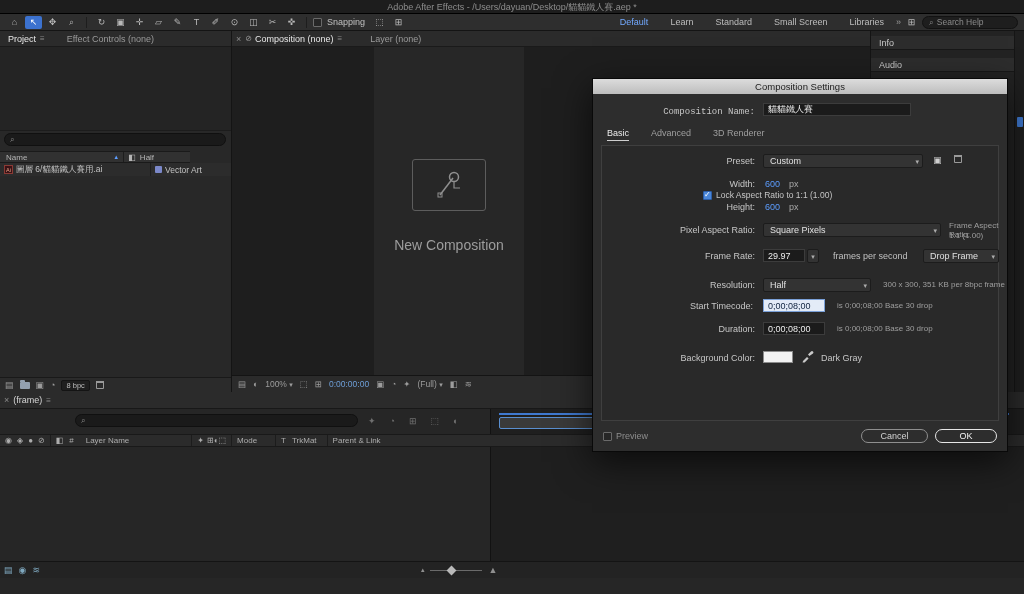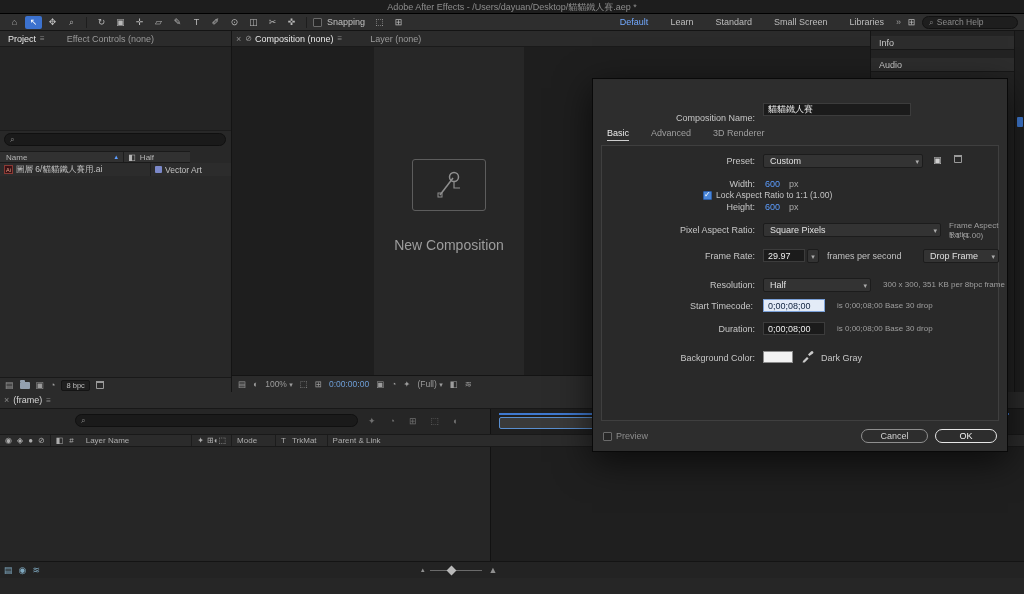--- a/index.html
+++ b/index.html
@@ -398,22 +398,25 @@
       <span style="color:#8f8f8f; font-size:7px">▴</span>
       <span class="zoom-track">
         <span class="zoom-handle"></span>
       </span>
       <span style="color:#8f8f8f; font-size:9px">▲</span>
       <span style="flex:1.4"></span>
     </div>
   </div>
 
   <div class="abs dialog">
-
-    <span class="dlg-label" style="left:2px; top:34px;">Composition Name:</span>
+    <div class="abs dlg-title">
+      <span>Composition Settings</span>
+    </div>
+
+    <span class="dlg-label" style="left:2px; top:28px;font-family:Liberation Mono, monospace;">Composition Name:</span>
     <input class="field" style="left: 170px; top: 24px; width: 148px;" value="貓貓鐵人賽">
 
     <div class="dlg-tabs">
       <span class="dlg-tab-active">Basic</span>
       <span>Advanced</span>
       <span>3D Renderer</span>
     </div>
 
     <div class="dlg-content"></div>
 
@@ -442,21 +445,21 @@
     <div class="dd" style="left:170px; top:144px; width:178px;">
       <span>Square Pixels</span>
       <span class="arr">▾</span>
     </div>
     <span class="abs dim-txt" style="left:356px; top:142px;">Frame Aspect Ratio:</span>
     <span class="abs dim-txt" style="left:356px; top:152px;">1:1 (1.00)</span>
 
     <span class="dlg-label" style="left:2px; top:172px;">Frame Rate:</span>
     <input class="field" style="left: 170px; top: 170px; width: 42px;" value="29.97">
     <span class="mini-dd" style="left:214px; top:170px;">▾</span>
-    <span class="abs" style="left:234px; top:172px; font-size:9px; color:#c0c0c0;">frames per second</span>
+    <span class="abs" style="left:240px; top:172px; font-size:9px; color:#c0c0c0;">frames per second</span>
     <div class="dd" style="left:330px; top:170px; width:76px;">
       <span>Drop Frame</span>
       <span class="arr">▾</span>
     </div>
 
     <span class="dlg-label" style="left:2px; top:201px;">Resolution:</span>
     <div class="dd" style="left:170px; top:199px; width:108px;">
       <span>Half</span>
       <span class="arr">▾</span>
     </div>

